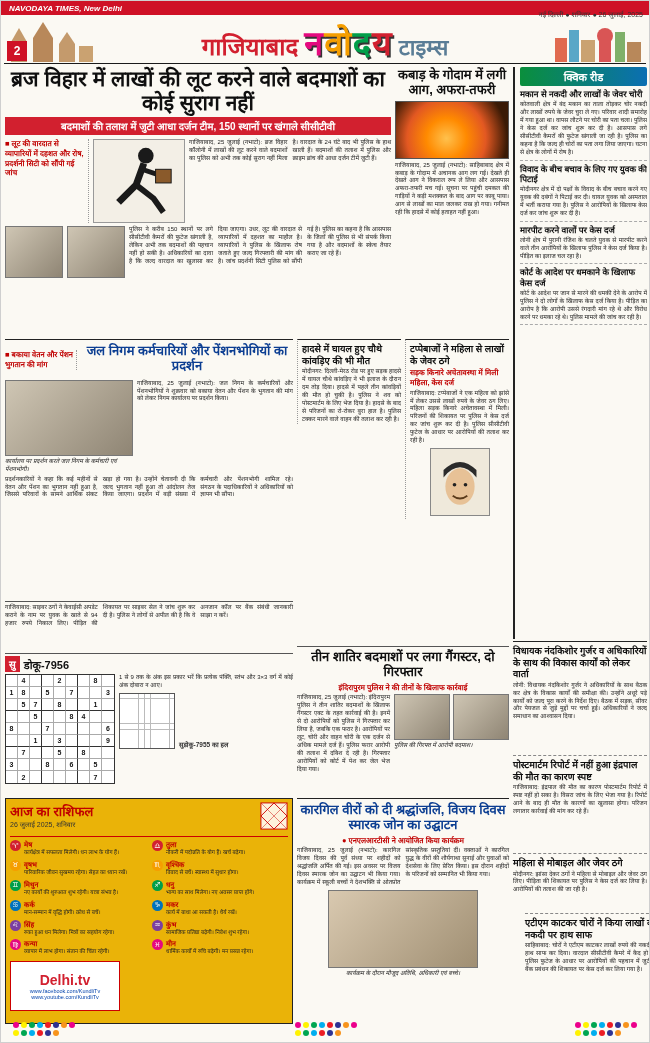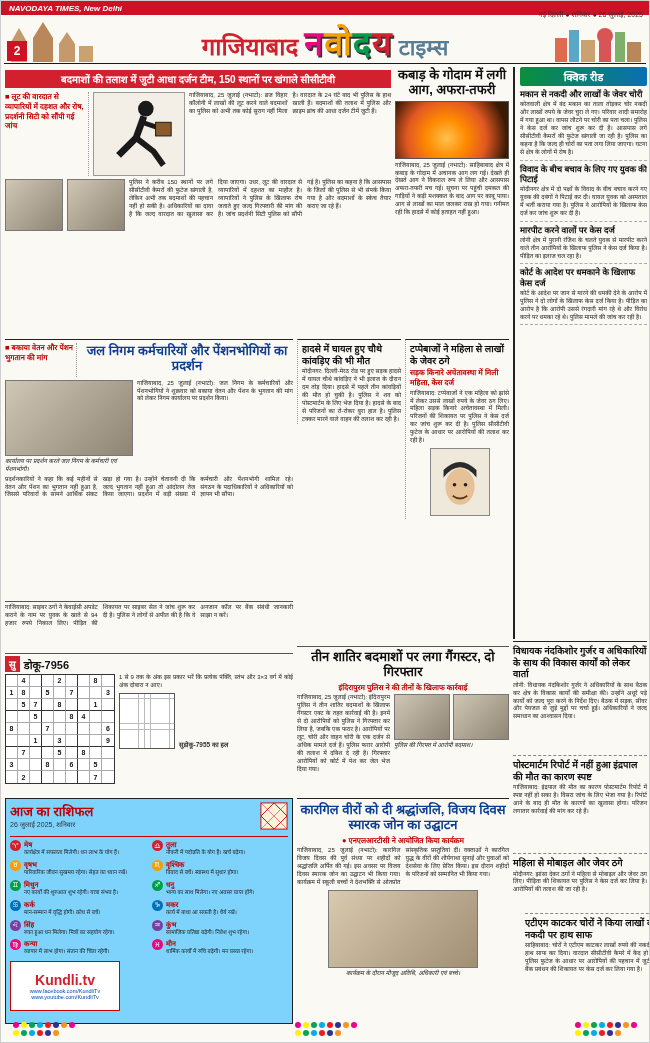--- a/index.html
+++ b/index.html
@@ -68,21 +68,21 @@
     background-image:repeating-linear-gradient(0deg,transparent 0 5.7px,#bbb 5.7px 6.2px),
                      repeating-linear-gradient(90deg,transparent 0 5.7px,#bbb 5.7px 6.2px);}
   .sud-sol-label{font-size:6.5px;font-weight:bold;color:#333;}
   #gangster{position:absolute;left:296px;top:645px;width:212px;border-top:1px solid #555;padding-top:2px;}
   .gng-photos{display:flex;gap:3px;}
   .gng-photo{width:56px;height:46px;}
   #mla{position:absolute;left:512px;top:640px;width:134px;border-top:1.5px solid #222;padding-top:3px;}
   #postmortem{position:absolute;left:512px;top:754px;width:134px;border-top:1px dashed #888;padding-top:3px;}
   #mobile{position:absolute;left:512px;top:852px;width:134px;border-top:1px dashed #888;padding-top:3px;}
   #atm{position:absolute;left:524px;top:912px;width:134px;border-top:1px dashed #888;padding-top:3px;}
-  #horoscope{position:absolute;left:4px;top:797px;width:288px;height:226px;border:1.5px solid #222;padding:3px 4px;background:#7dd3fc;}
+  #horoscope{position:absolute;left:4px;top:797px;width:288px;height:226px;border:1.5px solid #222;padding:3px 4px;background:#eab308;}
   .horo-head{display:flex;justify-content:space-between;align-items:flex-start;border-bottom:1px solid #c00;padding-bottom:2px;margin-bottom:3px;}
   .horo-title{color:#c00000;font-size:13px;font-weight:bold;}
   .horo-date{font-size:7px;color:#333;}
   .horo-cols{display:flex;gap:6px;}
   .horo-cols>div{flex:1;}
   .z-item{display:flex;gap:3px;margin-bottom:4px;}
   .z-ico{width:11px;height:11px;border-radius:50%;color:#fff;font-size:7px;display:flex;align-items:center;justify-content:center;flex:0 0 11px;}
   .z-name{font-size:7px;font-weight:bold;color:#c00000;display:block;}
   .z-text{font-size:5.5px;color:#222;line-height:1.25;display:block;}
   .ad{width:110px;height:50px;border:1px solid #c00;background:#fff;margin-top:2px;
@@ -127,20 +127,21 @@
     </span>
     <div class="pagenum">2</div>
     <div class="brand">
       <span class="brand-city">गाजियाबाद</span><span class="brand-nav" id="brand-letters"><span style="color: rgb(229, 9, 127);">न</span><span style="color: rgb(245, 158, 0);">वो</span><span style="color: rgb(0, 158, 73);">द</span><span style="color: rgb(210, 32, 47);">य</span></span><span class="brand-suffix">टाइम्स</span>
       <div class="mast-date">नई दिल्ली ● शनिवार ● 26 जुलाई, 2025</div>
     </div>
   </div>
   <div class="mast-rule"></div>
 
   <div id="lead">
+    <h1 class="h-xl">ब्रज विहार में लाखों की लूट करने वाले बदमाशों का कोई सुराग नहीं</h1>
     <div class="subbar">बदमाशों की तलाश में जुटी आधा दर्जन टीम, 150 स्थानों पर खंगाले सीसीटीवी</div>
     <div class="row">
       <div class="hl kicker">■ लूट की वारदात से व्यापारियों में दहशत और रोष, प्रदर्शनी सिटी को सौंपी गई जांच</div>
       <div class="figbox">
         <svg viewBox="0 0 90 80" width="88" height="78">
           <circle cx="52" cy="14" r="8" fill="#1a1a1a"></circle>
           <path d="M50 22 L42 44 L24 62" stroke="#1a1a1a" stroke-width="7" fill="none"></path>
           <path d="M42 44 L60 58 L70 72" stroke="#1a1a1a" stroke-width="6" fill="none"></path>
           <path d="M48 28 L66 34" stroke="#1a1a1a" stroke-width="5"></path>
           <rect x="62" y="28" width="16" height="14" fill="#8a5a2b" stroke="#1a1a1a"></rect>
@@ -177,21 +178,21 @@
           <p class="body">लोनी क्षेत्र में पुरानी रंजिश के चलते युवक से मारपीट करने वाले तीन आरोपियों के खिलाफ पुलिस ने केस दर्ज किया है। पीड़ित का इलाज चल रहा है।</p>
         </div>
         <div class="qr-item">
           <div class="qr-h">कोर्ट के आदेश पर धमकाने के खिलाफ केस दर्ज</div>
           <p class="body">कोर्ट के आदेश पर जान से मारने की धमकी देने के आरोप में पुलिस ने दो लोगों के खिलाफ केस दर्ज किया है। पीड़ित का आरोप है कि आरोपी उससे रंगदारी मांग रहे थे और विरोध करने पर धमका रहे थे। पुलिस मामले की जांच कर रही है।</p>
         </div>
       </div>
   </div>
 
   <div id="water">
-    <div class="row" style="margin-top:0;">
+    <div class="row" style="margin-top:0;align-items:center;">
       <div class="kick kicker">■ बकाया वेतन और पेंशन भुगतान की मांग</div>
       <h2 class="h-md blue" style="flex:1">जल निगम कर्मचारियों और पेंशनभोगियों का प्रदर्शन</h2>
     </div>
     <div class="row">
       <div>
         <div class="photo water-photo"></div>
         <div class="caption" style="width:128px">कार्यालय पर प्रदर्शन करते जल निगम के कर्मचारी एवं पेंशनभोगी।</div>
       </div>
       <p class="body" style="flex:1">गाजियाबाद, 25 जुलाई (नभाटो): जल निगम के कर्मचारियों और पेंशनभोगियों ने शुक्रवार को बकाया वेतन और पेंशन के भुगतान की मांग को लेकर निगम कार्यालय पर प्रदर्शन किया।</p>
     </div>
@@ -451,21 +452,21 @@
           <div class="z-item">
             <span class="z-ico" style="background: rgb(229, 9, 127);">♓</span>
             <span>
               <span class="z-name">मीन</span>
               <span class="z-text">धार्मिक कार्यों में रुचि बढ़ेगी। मन प्रसन्न रहेगा।</span>
             </span>
           </div>
         </div>
     </div>
     <div class="ad">
-      <div class="ad-brand">Kundli.tv</div>
+      <div class="ad-brand">Delhi.tv</div>
       <div class="ad-link">www.facebook.com/KundliTv</div>
       <div class="ad-link">www.youtube.com/KundliTv</div>
     </div>
   </div>
 
   <div id="kargil">
     <h2 class="h-md blue">कारगिल वीरों को दी श्रद्धांजलि, विजय दिवस स्मारक जोन का उद्घाटन</h2>
     <div class="kicker" style="text-align:center;margin-bottom:2px">● एनएलआरटीसी ने आयोजित किया कार्यक्रम</div>
     <p class="body cols2">गाजियाबाद, 25 जुलाई (नभाटो): कारगिल विजय दिवस की पूर्व संध्या पर शहीदों को श्रद्धांजलि अर्पित की गई। इस अवसर पर विजय दिवस स्मारक जोन का उद्घाटन भी किया गया। कार्यक्रम में स्कूली बच्चों ने देशभक्ति से ओतप्रोत सांस्कृतिक प्रस्तुतियां दीं। वक्ताओं ने कारगिल युद्ध के वीरों की शौर्यगाथा सुनाई और युवाओं को देशसेवा के लिए प्रेरित किया। इस दौरान शहीदों के परिजनों को सम्मानित भी किया गया।</p>
     <div class="kargil-photo"></div>

